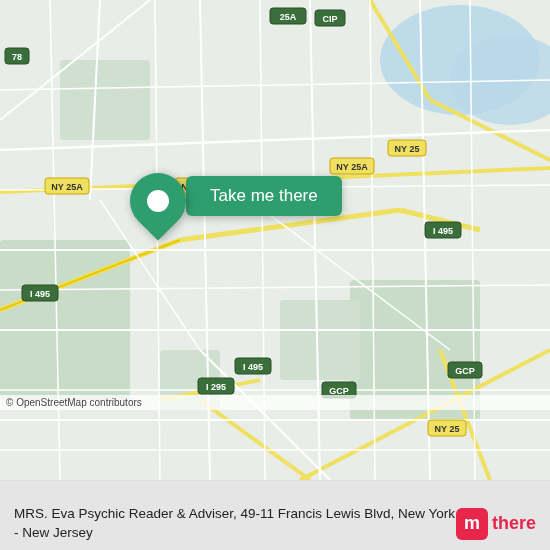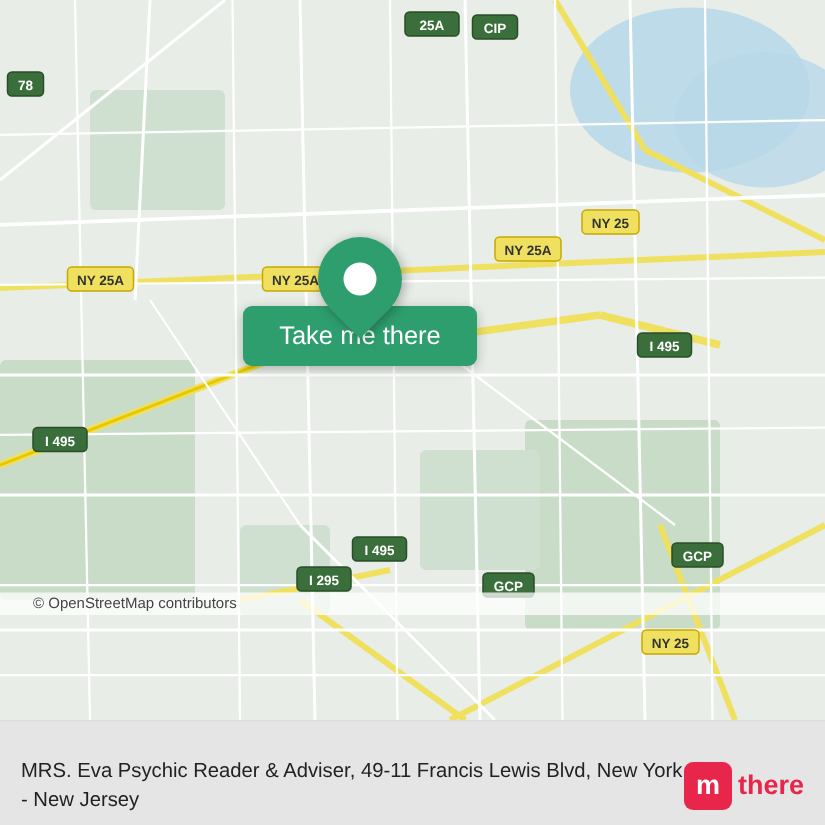--- a/index.html
+++ b/index.html
@@ -24,25 +24,25 @@
     .map-svg {
       position: absolute;
       top: 0; left: 0;
       width: 100%;
       height: 100%;
     }
 
     
     #cta-button-container {
       position: absolute;
-      top: 158px;
+      top: 173px;
       left: 130px;
       width: 220px;
       display: flex;
-      flex-direction: column;
+      flex-direction: row;
       align-items: center;
       z-index: 10;
     }
 
     #location-pin {
       width: 56px;
       height: 56px;
       background-color: #2e9e6e;
       border-radius: 50% 50% 50% 0;
       transform: rotate(-45deg);
@@ -104,21 +104,21 @@
     }
 
     #copyright-bar {
       position: absolute;
       bottom: 70px;
       left: 0;
       width: 100%;
       background: rgba(255,255,255,0.75);
       font-size: 10px;
       color: #444;
-      padding: 2px 22px;
+      padding: 2px 6px;
       display: flex;
       align-items: center;
       gap: 3px;
     }
 
     #moovit-logo {
       display: flex;
       align-items: center;
       gap: 4px;
       font-size: 18px;

